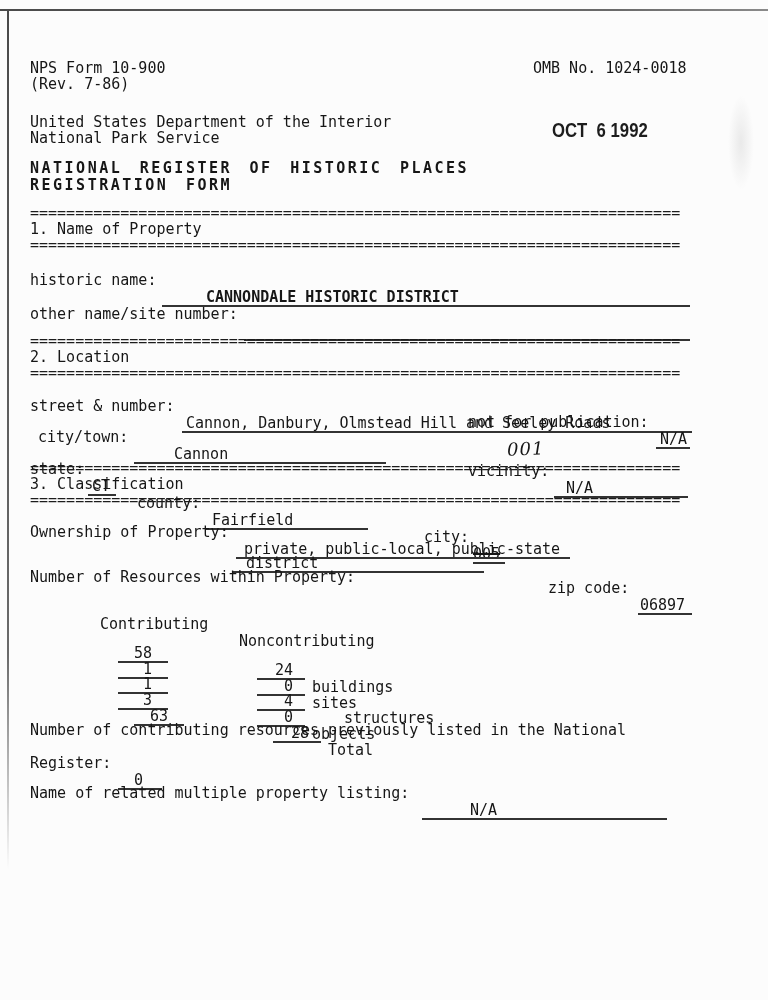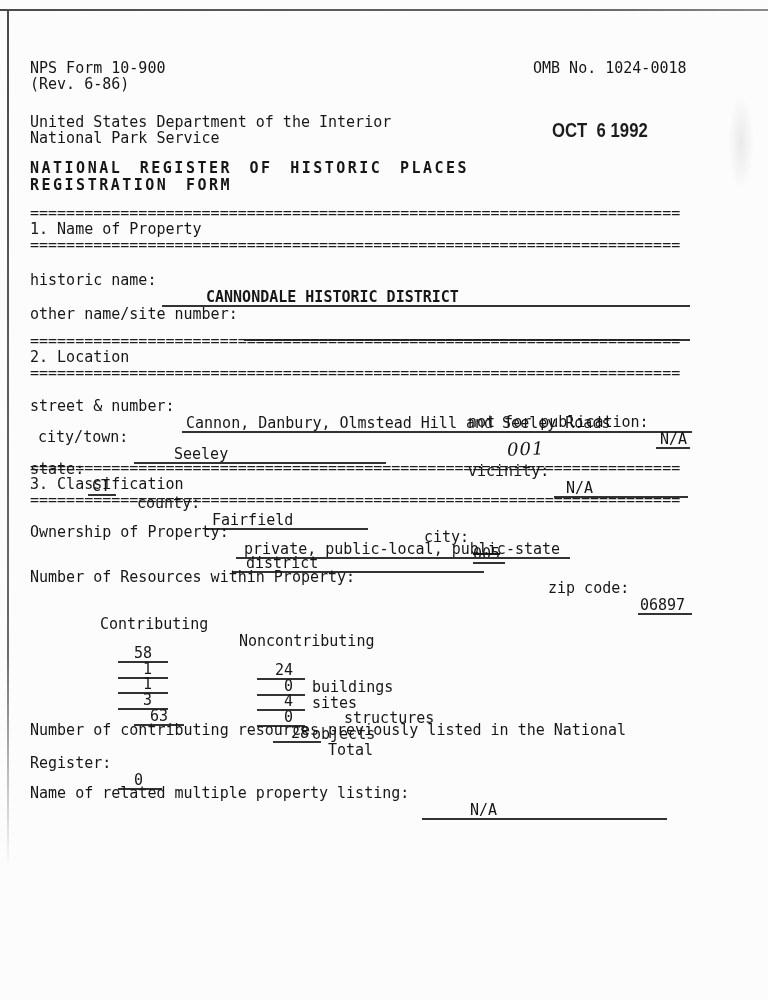--- a/index.html
+++ b/index.html
@@ -59,21 +59,21 @@
 </head>
 <body>
 
 <div class="page">
 
   <div class="edge-top"></div>
   <div class="edge-left"></div>
   <div class="smudge"></div>
 
   <div class="line" style="left:30px;top:60px;">NPS Form 10-900</div>
-  <div class="line" style="left:30px;top:76px;">(Rev. 6-86)</div>
+  <div class="line" style="left:30px;top:76px;">(Rev. 7-86)</div>
   <div class="line" style="left:533px;top:60px;">OMB No. 1024-0018</div>
 
   <div class="line" style="left:30px;top:130px;">National Park Service</div>
   <div class="line" style="left:30px;top:114px;">United States Department of the Interior</div>
 
   <div class="stamp">OCT  6 1992</div>
 
   <div class="line title" style="left:30px;top:160px;">NATIONAL REGISTER OF HISTORIC PLACES</div>
   <div class="line title" style="left:30px;top:177px;">REGISTRATION FORM</div>
 
@@ -100,21 +100,21 @@
     <span class="fill" style="left:182px;width:510px;padding-left:4px;"><span>Cannon, Danbury, Olmstead Hill and Seeley Roads</span></span>
   </div>
 
   <div class="line" style="left:0;top:397px;width:768px;height:19px;">
     <span class="abs" style="left:468px;">not for publication:</span>
     <span class="fill" style="left:656px;width:34px;padding-left:4px;"><span>N/A</span></span>
   </div>
 
   <div class="line" style="left:0;top:412px;width:620px;height:19px;">
     <span class="abs" style="left:38px;">city/town:</span>
-    <span class="fill" style="left:134px;width:252px;padding-left:40px;"><span>Seeley</span></span>
+    <span class="fill" style="left:134px;width:252px;padding-left:40px;"><span>Cannon</span></span>
     <span class="abs" style="left:468px;">vicinity:</span>
     <span class="fill" style="left:554px;width:134px;padding-left:12px;"><span>N/A</span></span>
   </div>
 
   <div class="line" style="left:0;top:444px;width:768px;height:19px;">
     <span class="abs" style="left:30px;">state:</span>
     <span class="fill" style="left:88px;width:28px;padding-left:4px;"><span>CT</span></span>
     <span class="abs" style="left:137px;">county:</span>
     <span class="fill" style="left:206px;width:162px;padding-left:6px;"><span>Fairfield</span></span>
     <span class="abs" style="left:424px;">city:</span>

